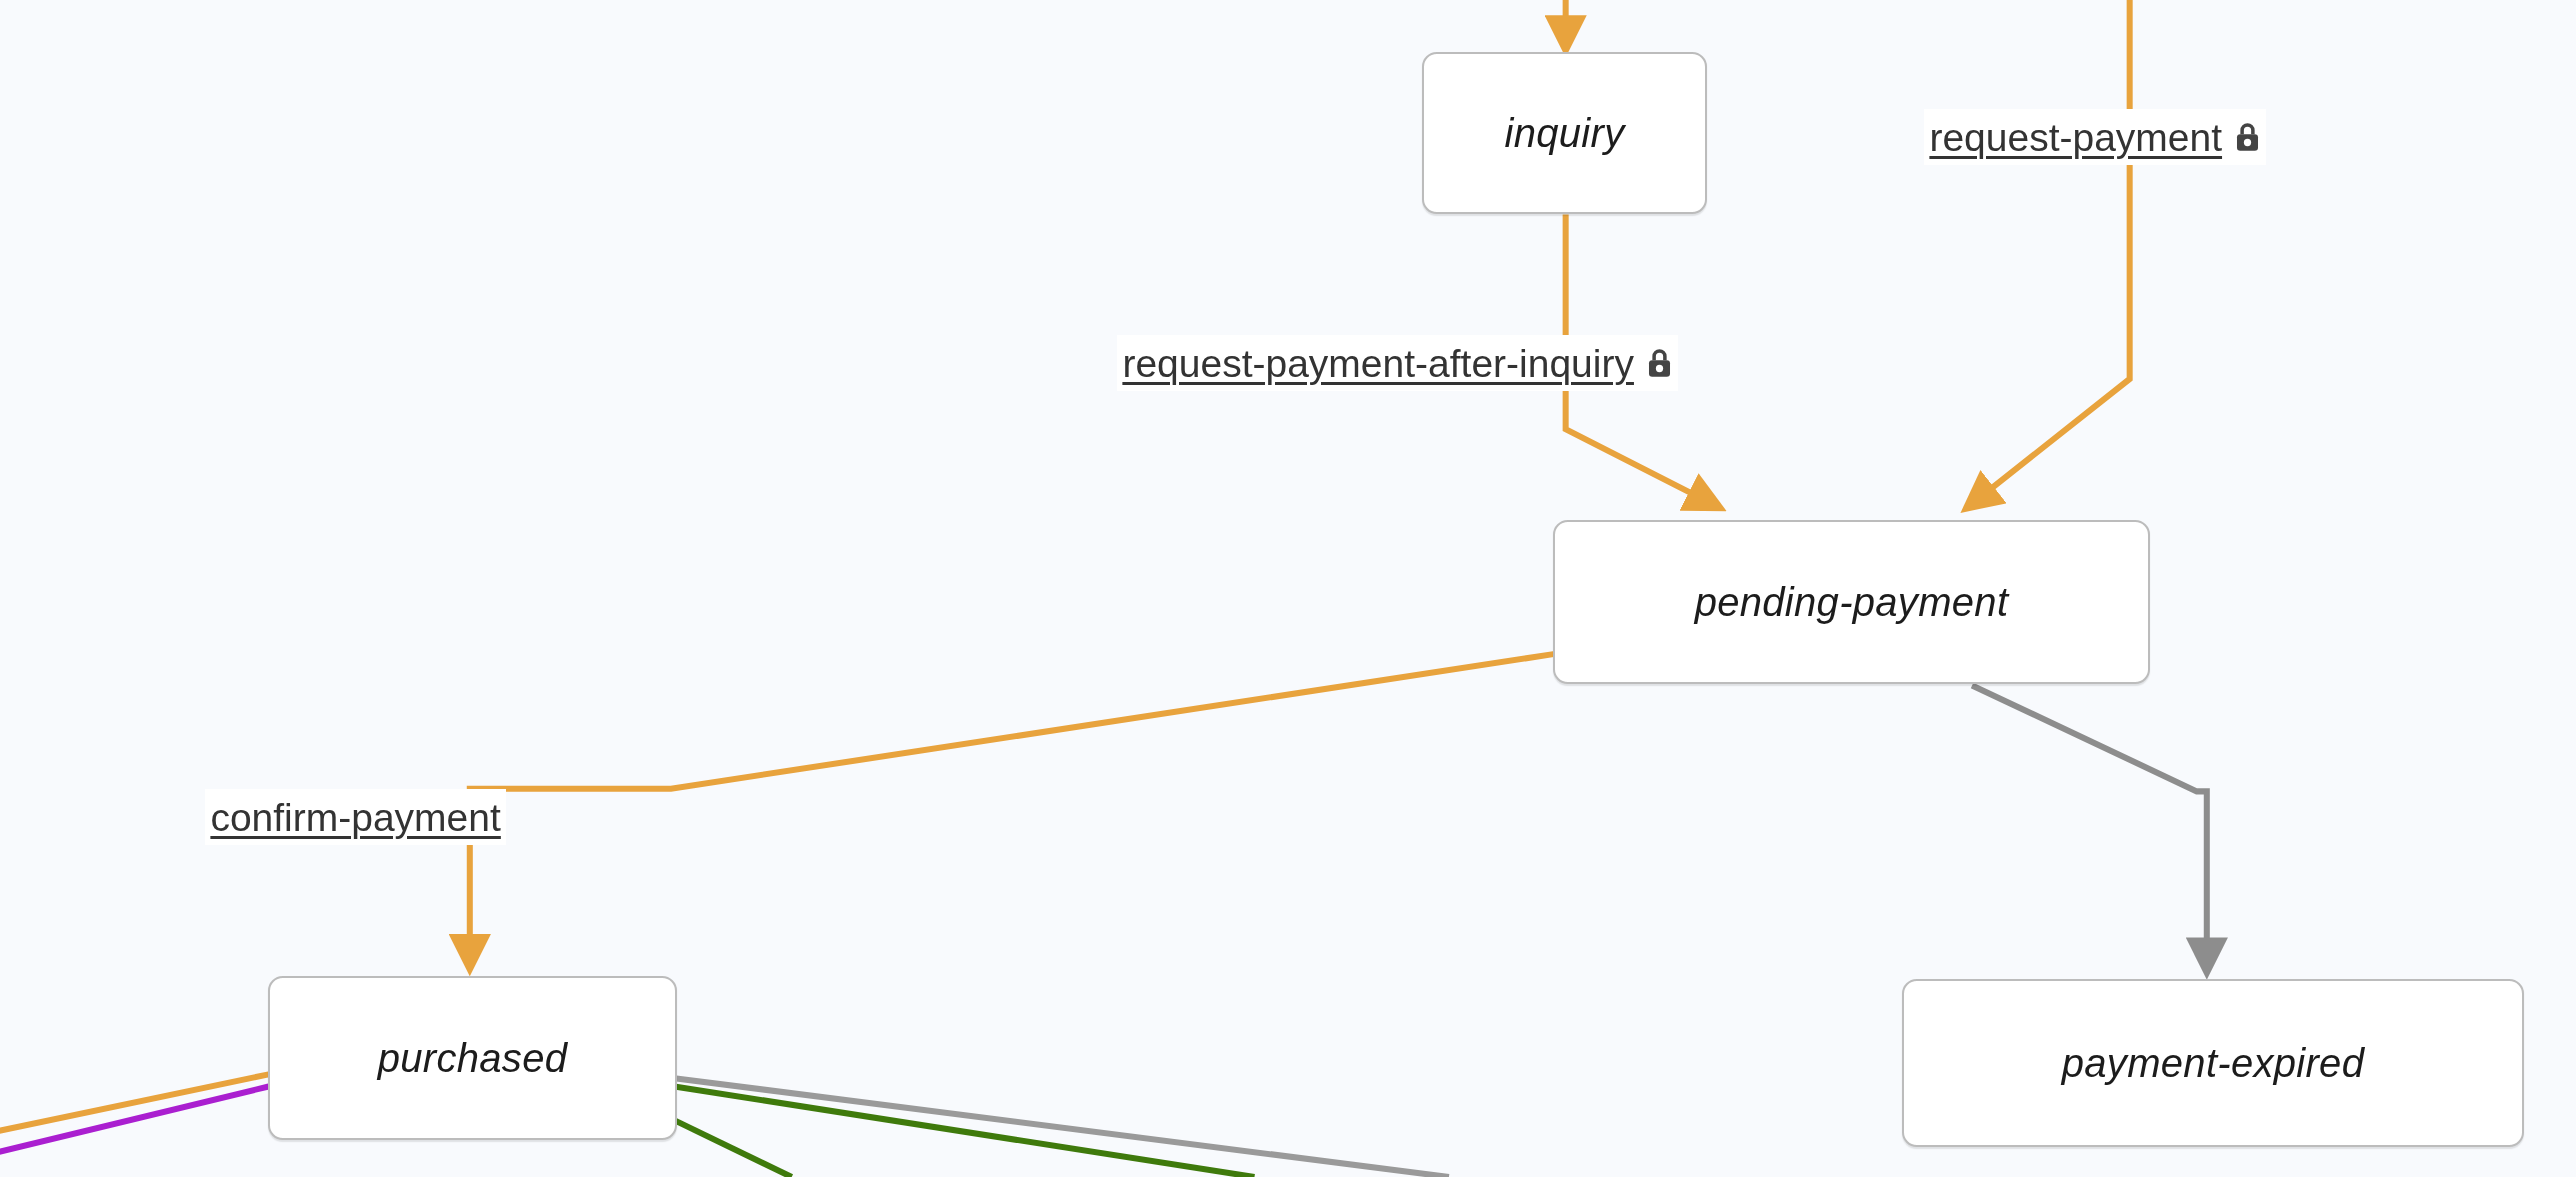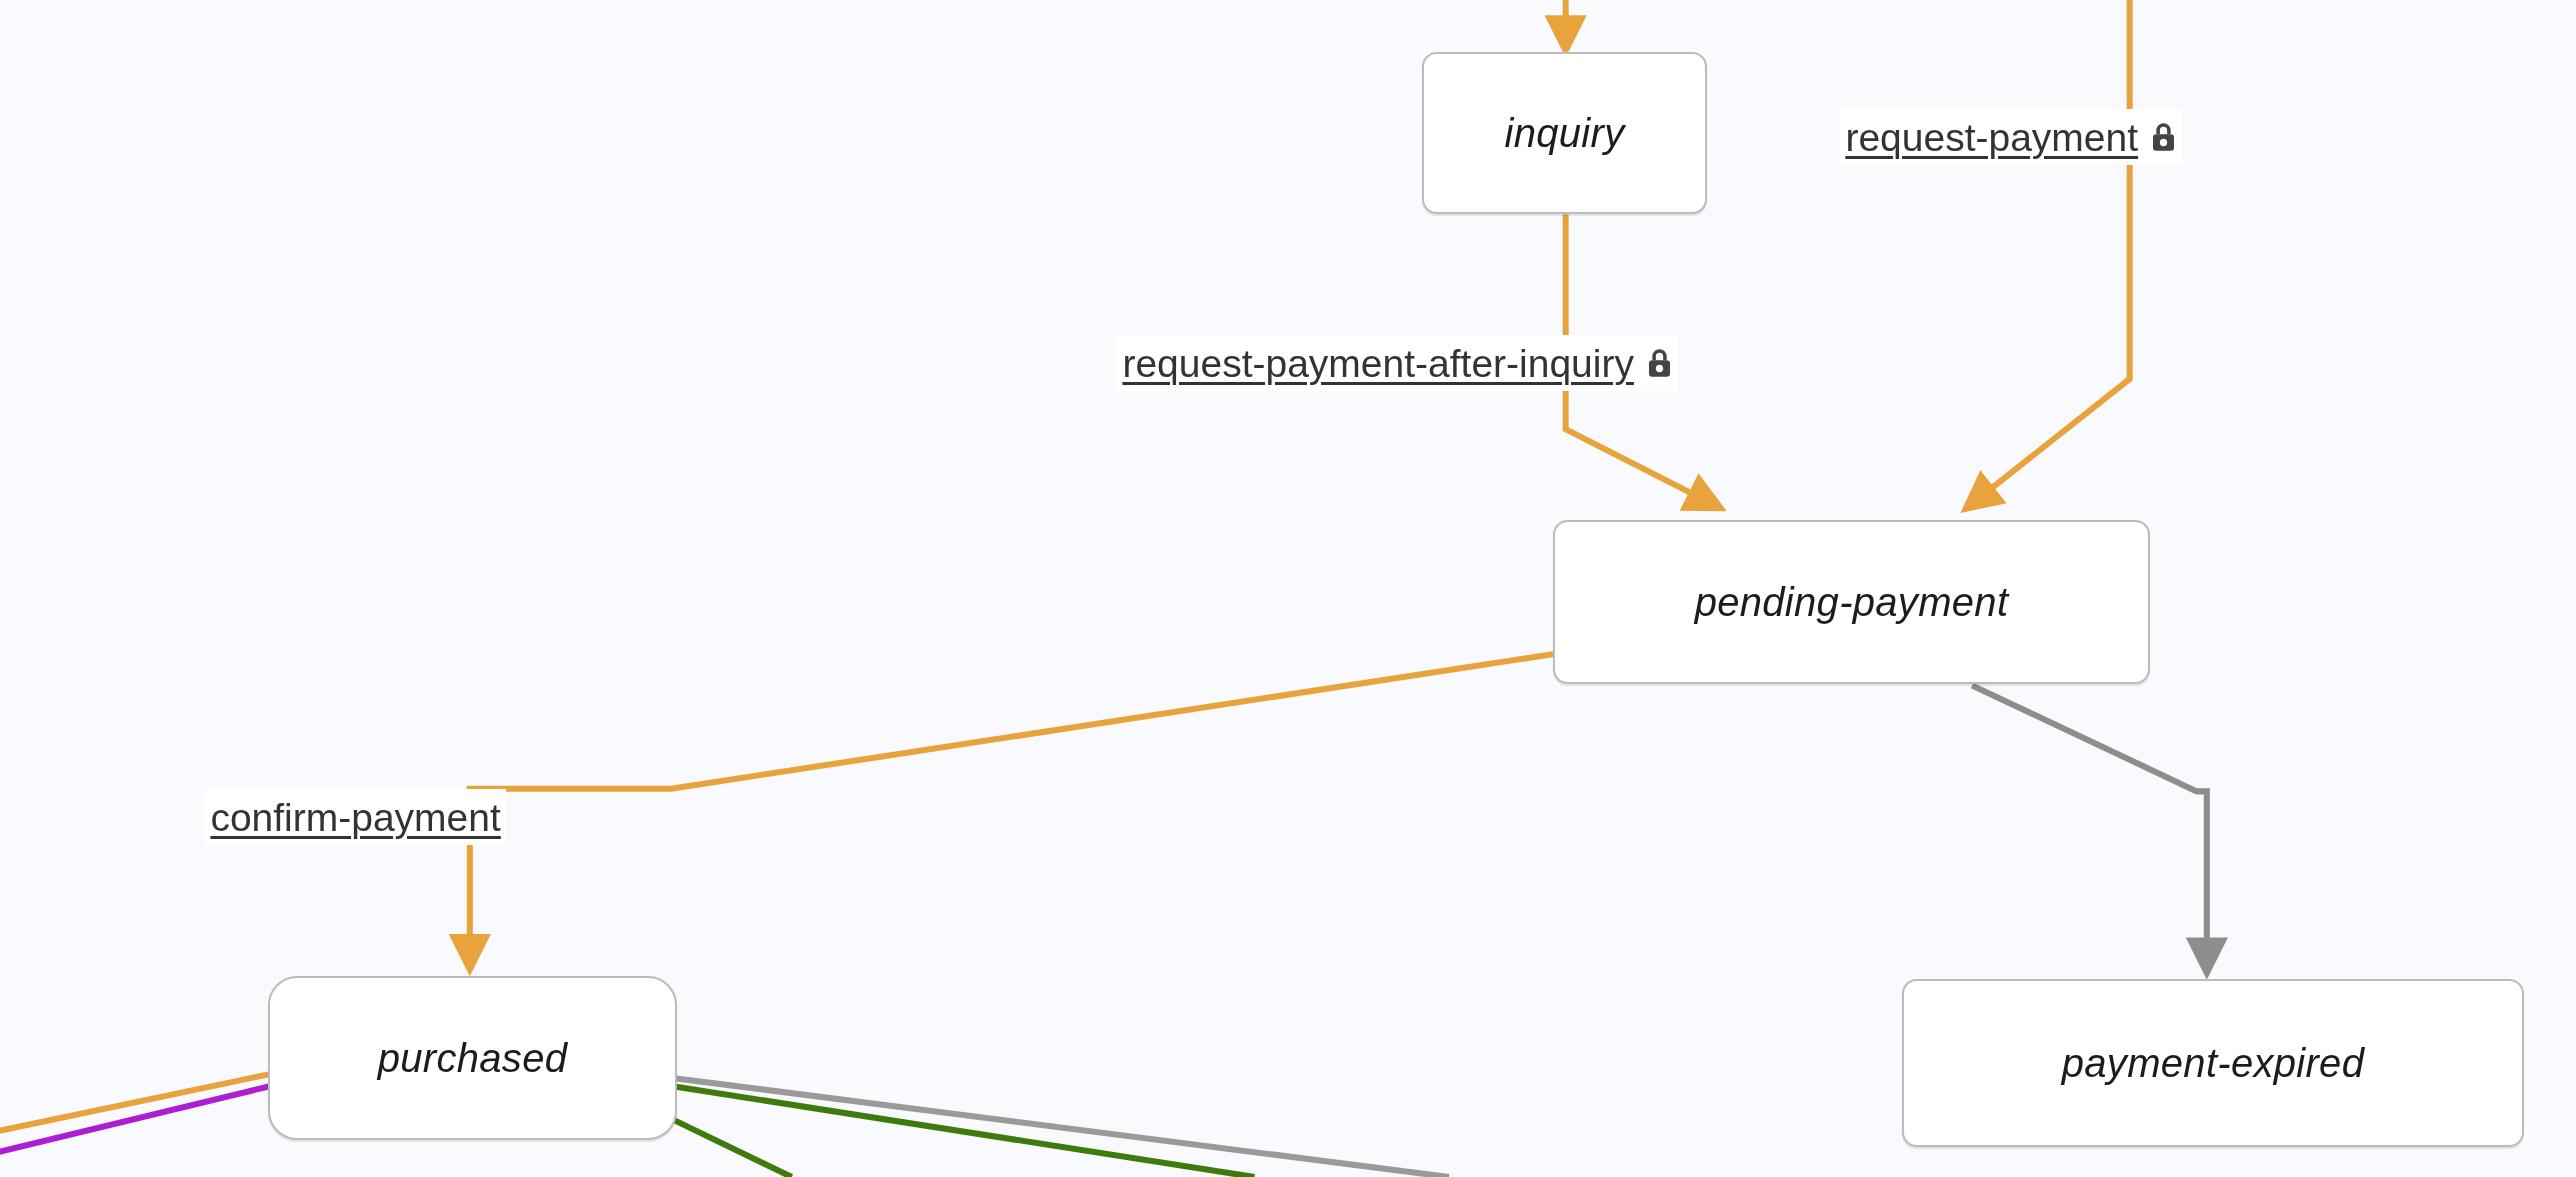--- a/index.html
+++ b/index.html
@@ -121,29 +121,29 @@
   </svg>
 
   <div class="node" style="left:1553px; top:520px; width:597px; height:164px;">
     <span class="node-label">pending-payment</span>
   </div>
 
   <div class="node" style="left:1422px; top:52px; width:285px; height:162px;">
     <span class="node-label">inquiry</span>
   </div>
 
-  <div class="node" style="left:268px; top:976px; width:409px; height:164px;border-radius:29px;">
+  <div class="node" style="left:268px; top:976px; width:409px; height:164px;">
     <span class="node-label">purchased</span>
   </div>
 
   <div class="node" style="left:1902px; top:979px; width:622px; height:168px;">
     <span class="node-label">payment-expired</span>
   </div>
 
-  <div class="edge-label" style="left:1840px; top:109px;">
+  <div class="edge-label" style="left:1924px; top:109px;">
     <span class="edge-label-text">request-payment</span>
     <span class="lock-icon">
       <svg width="27" height="31" viewBox="0 0 20 23" xmlns="http://www.w3.org/2000/svg">
         <path d="M6 9 V6.2 A4 4 0 0 1 14 6.2 V9" fill="none" stroke="#444444" stroke-width="2.6"></path>
         <rect x="2.2" y="9" width="15.6" height="12.4" rx="2.4" fill="#444444"></rect>
         <circle cx="10" cy="15.2" r="2.7" fill="#ffffff"></circle>
       </svg>
     </span>
   </div>
 

